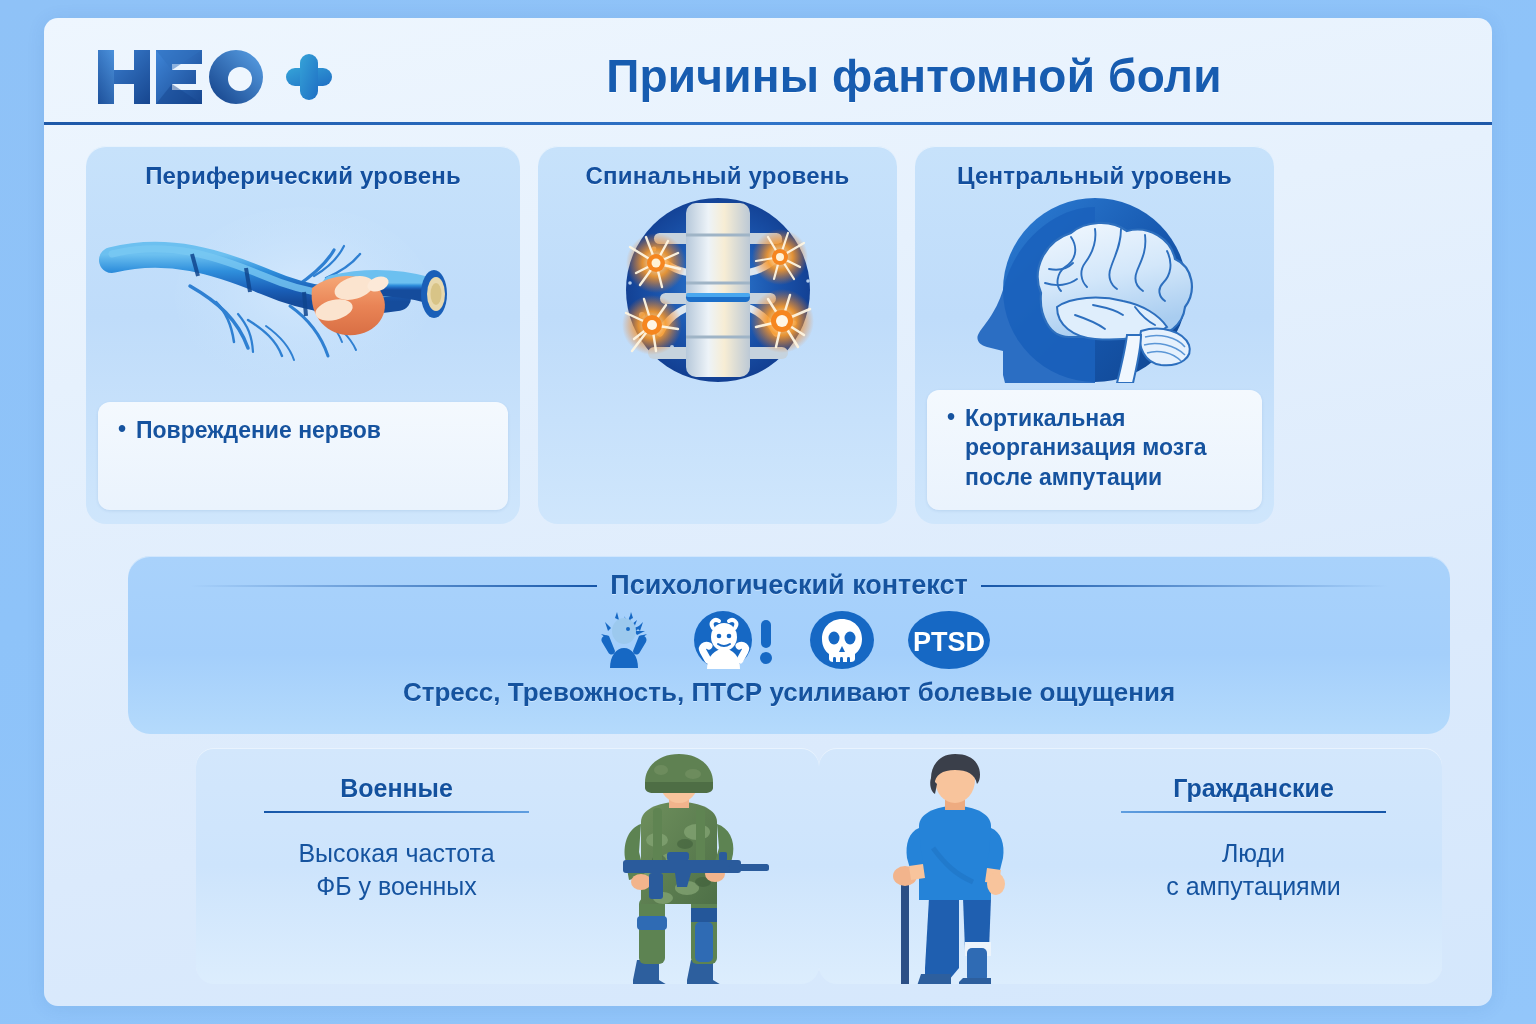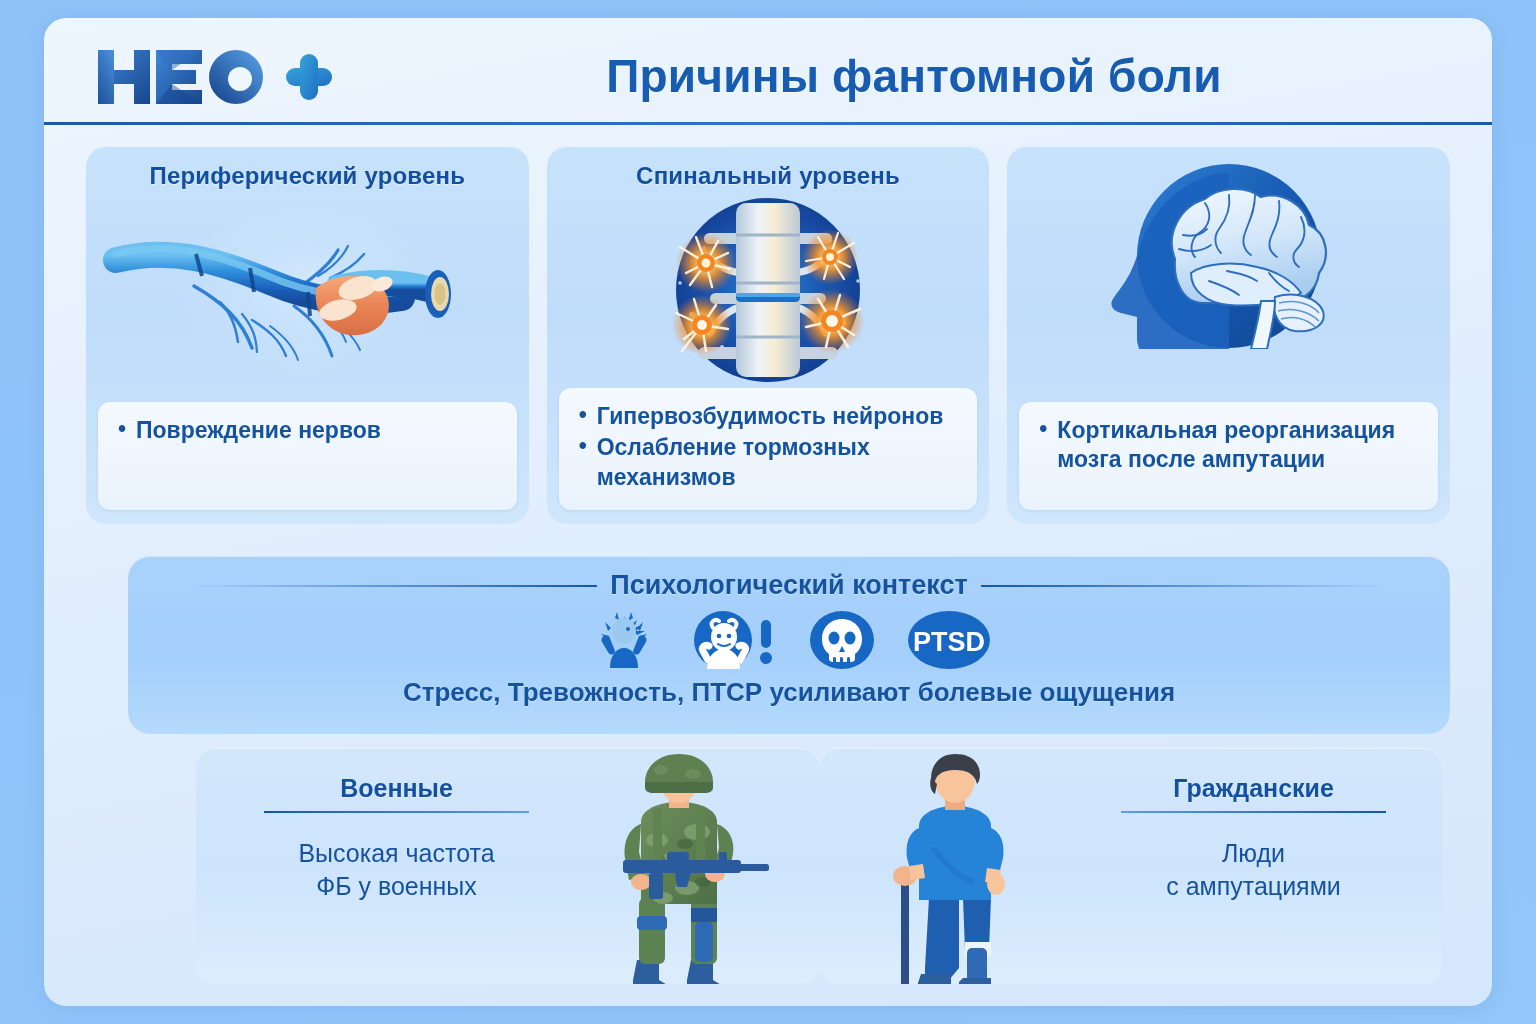--- a/index.html
+++ b/index.html
@@ -4,21 +4,21 @@
 <style>
   *{box-sizing:border-box;margin:0;padding:0;}
   html,body{width:1536px;height:1024px;overflow:hidden;}
   body{
     font-family:"Liberation Sans", sans-serif;
     background:linear-gradient(160deg,#8fc2f7 0%,#8ec3f9 40%,#93c6fa 100%);
   }
   .poster{
     position:absolute;left:44px;top:18px;width:1448px;height:988px;
     background:linear-gradient(170deg,#eef6fe 0%,#e6f1fd 30%,#dbeafc 70%,#d4e7fc 100%);
-    border-radius:22px;
+    border-radius:14px;
     box-shadow:0 2px 18px rgba(30,80,150,.10);
     overflow:hidden;
   }
 
   
   .header{position:relative;height:105px;}
   .logo{
     position:absolute;left:50px;top:28px;width:250px;height:62px;
     display:flex;align-items:center;
   }
@@ -29,21 +29,21 @@
     font-size:46px;font-weight:bold;color:#175cb0;letter-spacing:.2px;
     text-shadow:0 1px 0 rgba(255,255,255,.7);
   }
   .hrule{
     position:absolute;left:0;top:104px;width:100%;height:3px;
     background:linear-gradient(90deg,#1d58a8,#2f74c9 50%,#1d58a8);
   }
 
   
   .levels{
-    position:absolute;left:42px;top:128px;width:1364px;height:378px;
+    position:absolute;left:42px;top:128px;width:1188px;height:378px;
     display:flex;gap:18px;
   }
   .lcard{
     flex:1;border-radius:20px;position:relative;
     background:linear-gradient(180deg,#c7e2fb 0%,#bfdcfa 45%,#cfe6fc 100%);
     padding:16px 12px 14px;display:flex;flex-direction:column;
     box-shadow:inset 0 1px 0 rgba(255,255,255,.55);
   }
   .lcard h3{
     text-align:center;font-size:24px;font-weight:bold;color:#134f9e;
@@ -346,29 +346,24 @@
                   <path d="M0 0 L-26 6"></path>
                   <path d="M0 0 L-6 26"></path>
                 <path d="M0 0 L16 26"></path>
               </g>
               <circle r="11" fill="#f6861f"></circle>
                 <circle r="6" fill="#fff6e6"></circle>
             </g>
           </g>
         </svg>
       </div>
-      <div class="bullets">
-        <ul>
-          <li>Гипервозбудимость нейронов</li>
-          <li>Ослабление тормозных механизмов</li>
-        </ul>
-      </div>
     </div>
 
     <div class="lcard">
+      <h3>Центральный уровень</h3>
       <div class="art">
         <svg width="300" height="186" viewBox="0 0 300 186">
           <defs>
             <linearGradient id="cbg" x1="0" y1="0" x2="1" y2="1">
               <stop offset="0" stop-color="#2e7fd6"></stop>
                 <stop offset=".55" stop-color="#1657ae"></stop>
               <stop offset="1" stop-color="#10458f"></stop>
             </linearGradient>
             <linearGradient id="brg" x1="0" y1="0" x2="0.3" y2="1">
               <stop offset="0" stop-color="#f2f8fe"></stop>

